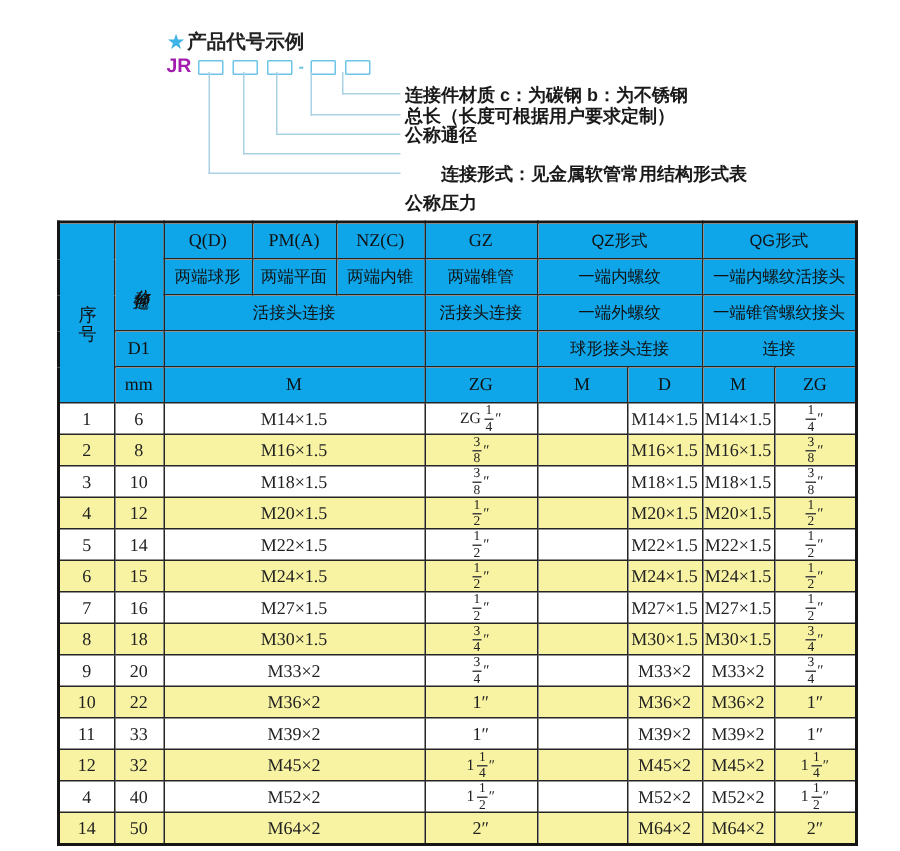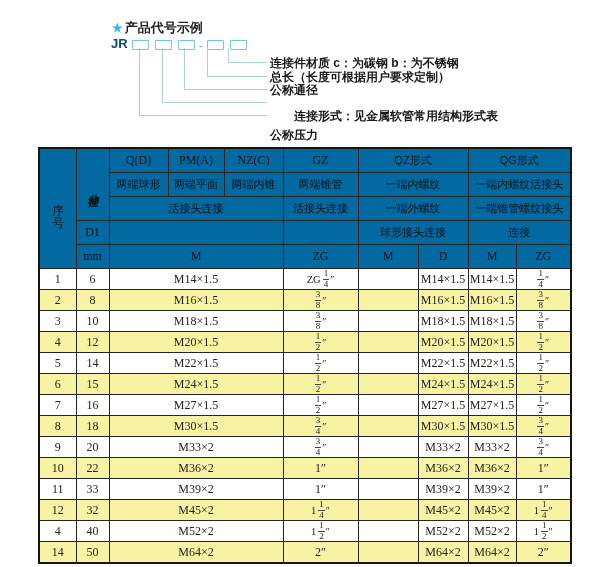--- a/index.html
+++ b/index.html
@@ -2,42 +2,42 @@
 <html><head>
 <meta charset="utf-8">
 <style>
   html,body{margin:0;padding:0;background:#fff;}
   .page{position:relative;width:580px;height:567px;background:#ffffff;overflow:hidden;
         font-family:"Liberation Sans",sans-serif;color:#1a1a1a;}
 
   
   .diagram-heading{position:absolute;left:112px;top:19px;font-size:13px;font-weight:bold;color:#222;}
   .diagram-heading .star{color:#3cb4e6;margin-right:2px;font-size:12px;}
-  .code-prefix{position:absolute;left:111px;top:36px;font-size:13px;font-weight:bold;color:#0c4a6e;}
+  .code-prefix{position:absolute;left:111px;top:36px;font-size:13px;font-weight:bold;color:#a21caf;}
   .code-boxes{position:absolute;left:132px;top:40px;display:flex;align-items:center;}
   .code-box{width:15px;height:8px;border:1.5px solid #6ec4e6;background:#fff;border-radius:1px;margin-right:6px;}
   .code-box:last-child{margin-right:0;}
   .code-sep{color:#6ec4e6;font-weight:bold;font-size:11px;line-height:8px;margin:0 4px 0 -2px;}
   .conn{position:absolute;border-left:1.5px solid #a8d2e4;border-bottom:1.5px solid #a8d2e4;}
   .conn1{left:228px;top:48px;width:38px;height:14px;}
   .conn2{left:207px;top:48px;width:59px;height:28px;}
   .conn3{left:184px;top:48px;width:82px;height:41px;}
   .conn4{left:162px;top:48px;width:104px;height:54px;}
   .conn5{left:139px;top:48px;width:127px;height:67px;}
   .callout{position:absolute;left:270px;font-size:12px;font-weight:bold;color:#1a1a1a;white-space:nowrap;}
   .co1{top:55px;} .co2{top:69px;} .co3{top:82px;} .co4{top:95px;margin-top:32px;} .co5{top:108px;margin-left:24px;}
 
   
   .tbl-title{position:absolute;left:37px;top:121px;font-size:19px;font-weight:bold;letter-spacing:3px;
              font-family:"DejaVu Serif","Liberation Serif",serif;color:#111;}
   table.ref{position:absolute;left:38px;top:147px;width:532px;border-collapse:collapse;table-layout:fixed;
             border:2px solid #151515;}
   table.ref th,table.ref td{border:1px solid #252525;text-align:center;vertical-align:middle;padding:0;
             font-weight:normal;overflow:hidden;}
-  thead th{background:#0369a1;height:23px;font-size:11px;color:#111;}
+  thead th{background:#0ea5e9;height:23px;font-size:11px;color:#111;}
   thead th.lat{font-family:"Liberation Serif",serif;font-size:12px;}
   .vt{writing-mode:vertical-lr;text-orientation:upright;margin:0 auto;}
   th.seq .vt{letter-spacing:14px;font-size:12px;}
   th.dn .vt{letter-spacing:1px;font-size:11px;font-style:italic;}
   tbody td{height:20px;font-family:"Liberation Serif",serif;font-size:12px;color:#222;background:#fff;}
   tbody tr.yellow td{background:#f8f3a3;}
   .frac{display:inline-block;vertical-align:middle;text-align:center;font-size:9px;line-height:1.05;
         font-family:"Liberation Serif",serif;}
   .frac .n{display:block;border-bottom:1px solid #444;padding:0 1px;}
   .frac .d{display:block;}

